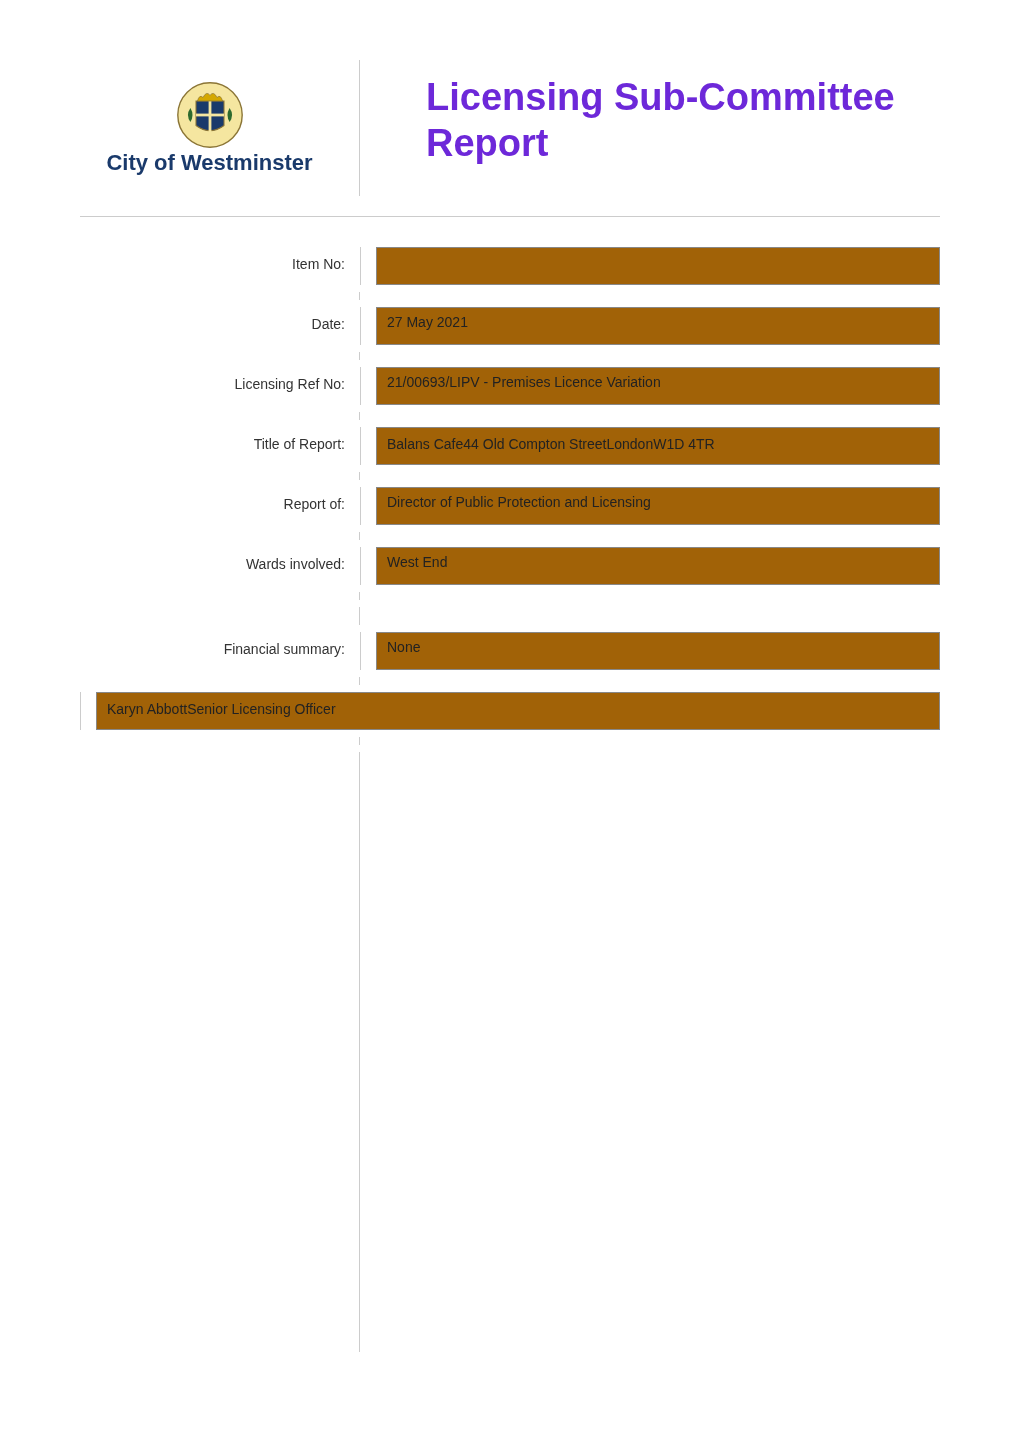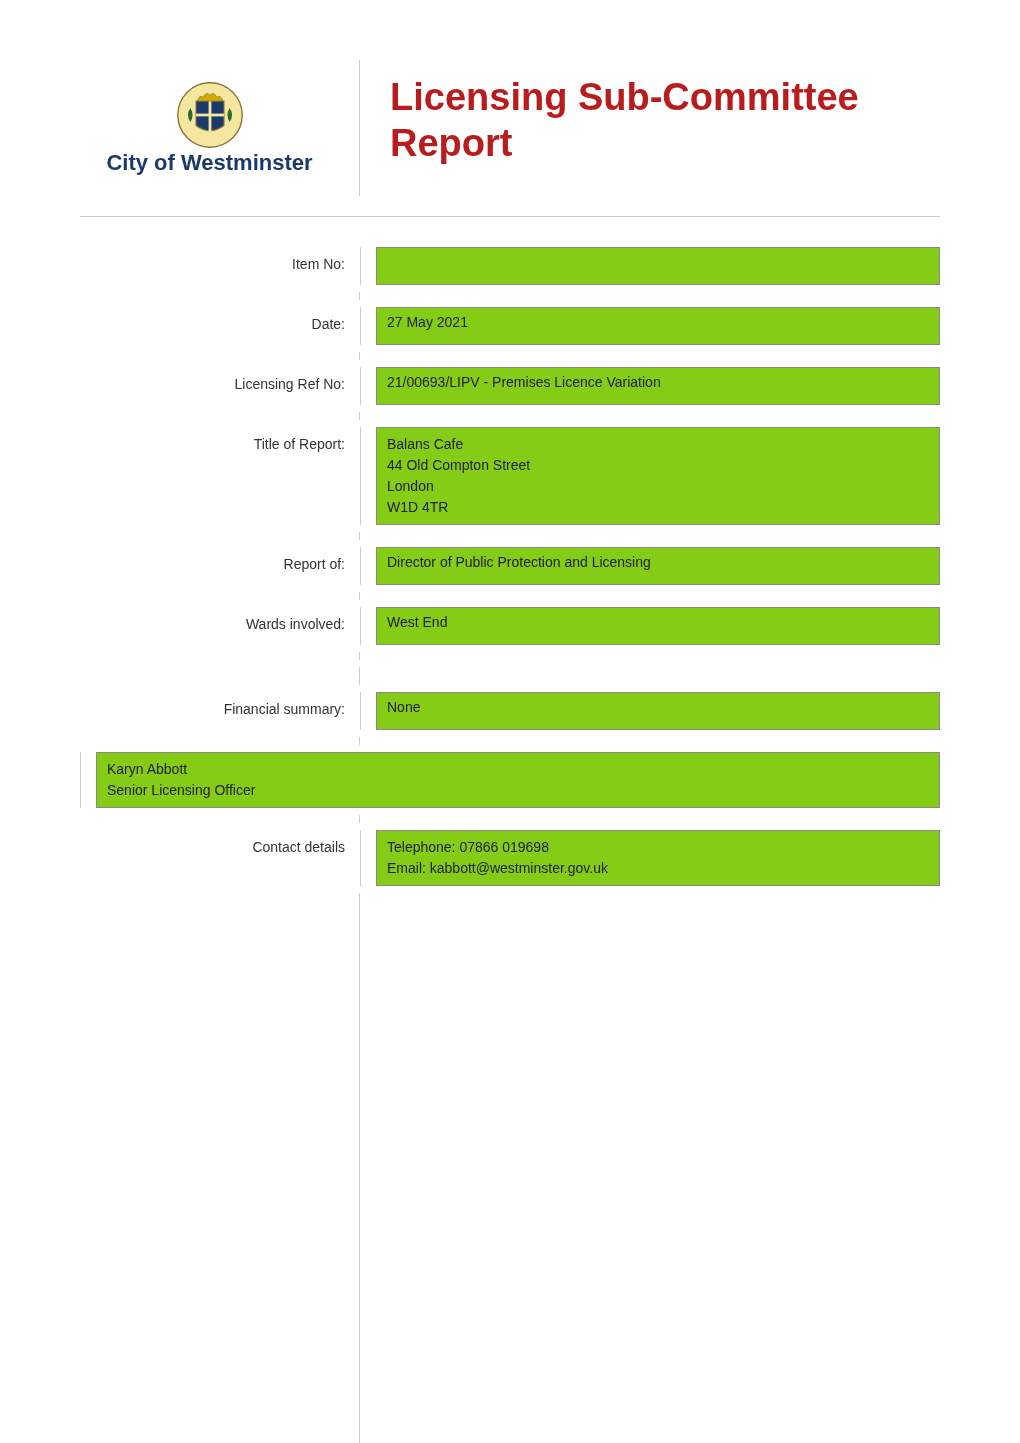--- a/index.html
+++ b/index.html
@@ -55,22 +55,23 @@
     }
 
     .title-area {
       flex: 1;
       padding: 15px 20px 15px 30px;
     }
 
     .report-title {
       font-size: 38px;
       font-weight: bold;
-      color: #b91c1c;
+      color: #6d28d9;
       line-height: 1.2;
+      margin-left: 36px;
     }
 
     .content-section {
       display: flex;
       flex-direction: column;
       gap: 7px;
     }
 
     .field-row {
       display: flex;
@@ -98,28 +99,28 @@
       flex-shrink: 0;
     }
 
     .field-value-box {
       flex: 1;
       margin-left: 15px;
       border: 1px solid #888888;
       padding: 6px 10px;
       font-size: 14px;
       color: #222222;
-      background: #84cc16;
+      background: #a16207;
       display: flex;
       align-items: flex-start;
       min-height: 32px;
     }
 
     .field-value-box.multiline {
-      flex-direction: column;
+      flex-direction: row;
       justify-content: flex-start;
     }
 
     .field-value-box .line {
       display: block;
       line-height: 1.5;
     }
 
     
     .crest-svg {
@@ -256,28 +257,20 @@
         <span class="line">Karyn Abbott</span>
         <span class="line">Senior Licensing Officer</span>
       </div>
     </div>
 
     <div style="height:8px; display:flex;">
       <div style="width:280px; flex-shrink:0; border-right:1px solid #cccccc;"></div>
       <div style="flex:1;"></div>
     </div>
 
-    <div class="field-row">
-      <div class="field-label">Contact details</div>
-      <div class="field-divider"></div>
-      <div class="field-value-box multiline">
-        <span class="line">Telephone: 07866 019698</span>
-        <span class="line">Email: kabbott@westminster.gov.uk</span>
-      </div>
-    </div>
 
     <div style="height:600px; display:flex;">
       <div style="width:280px; flex-shrink:0; border-right:1px solid #cccccc;"></div>
       <div style="flex:1;"></div>
     </div>
 
   </div>
 </div>
 
 </body></html>

